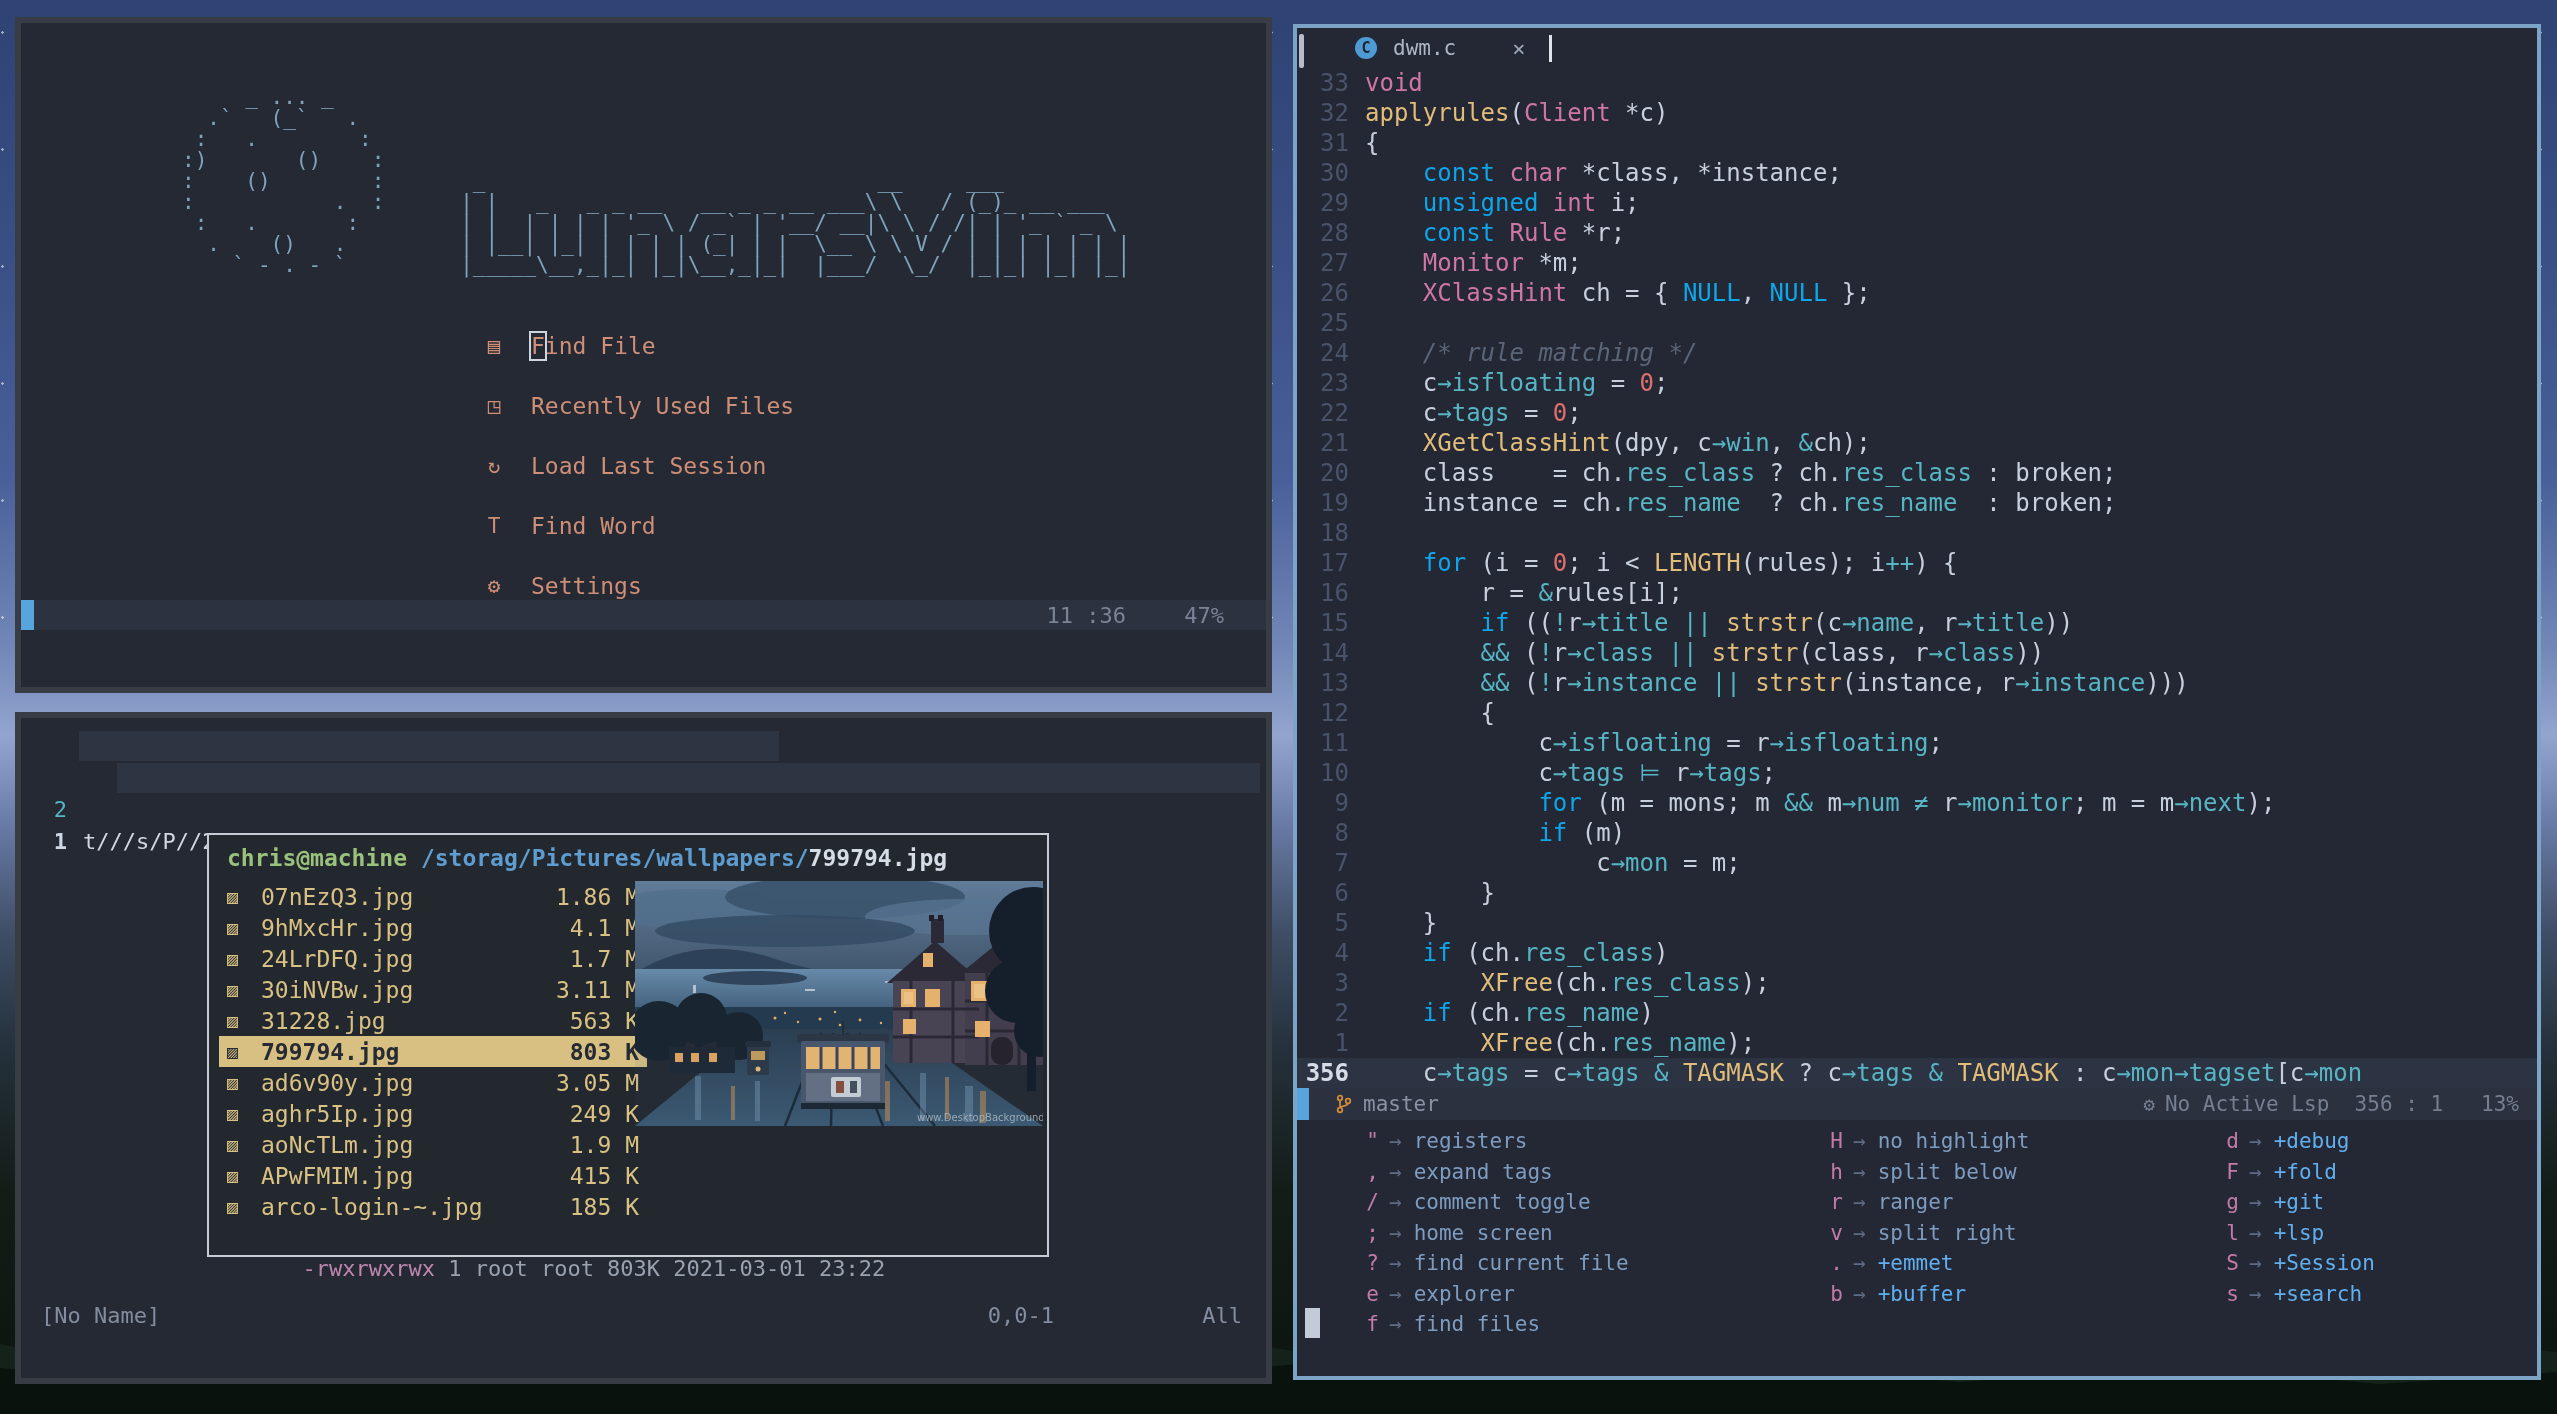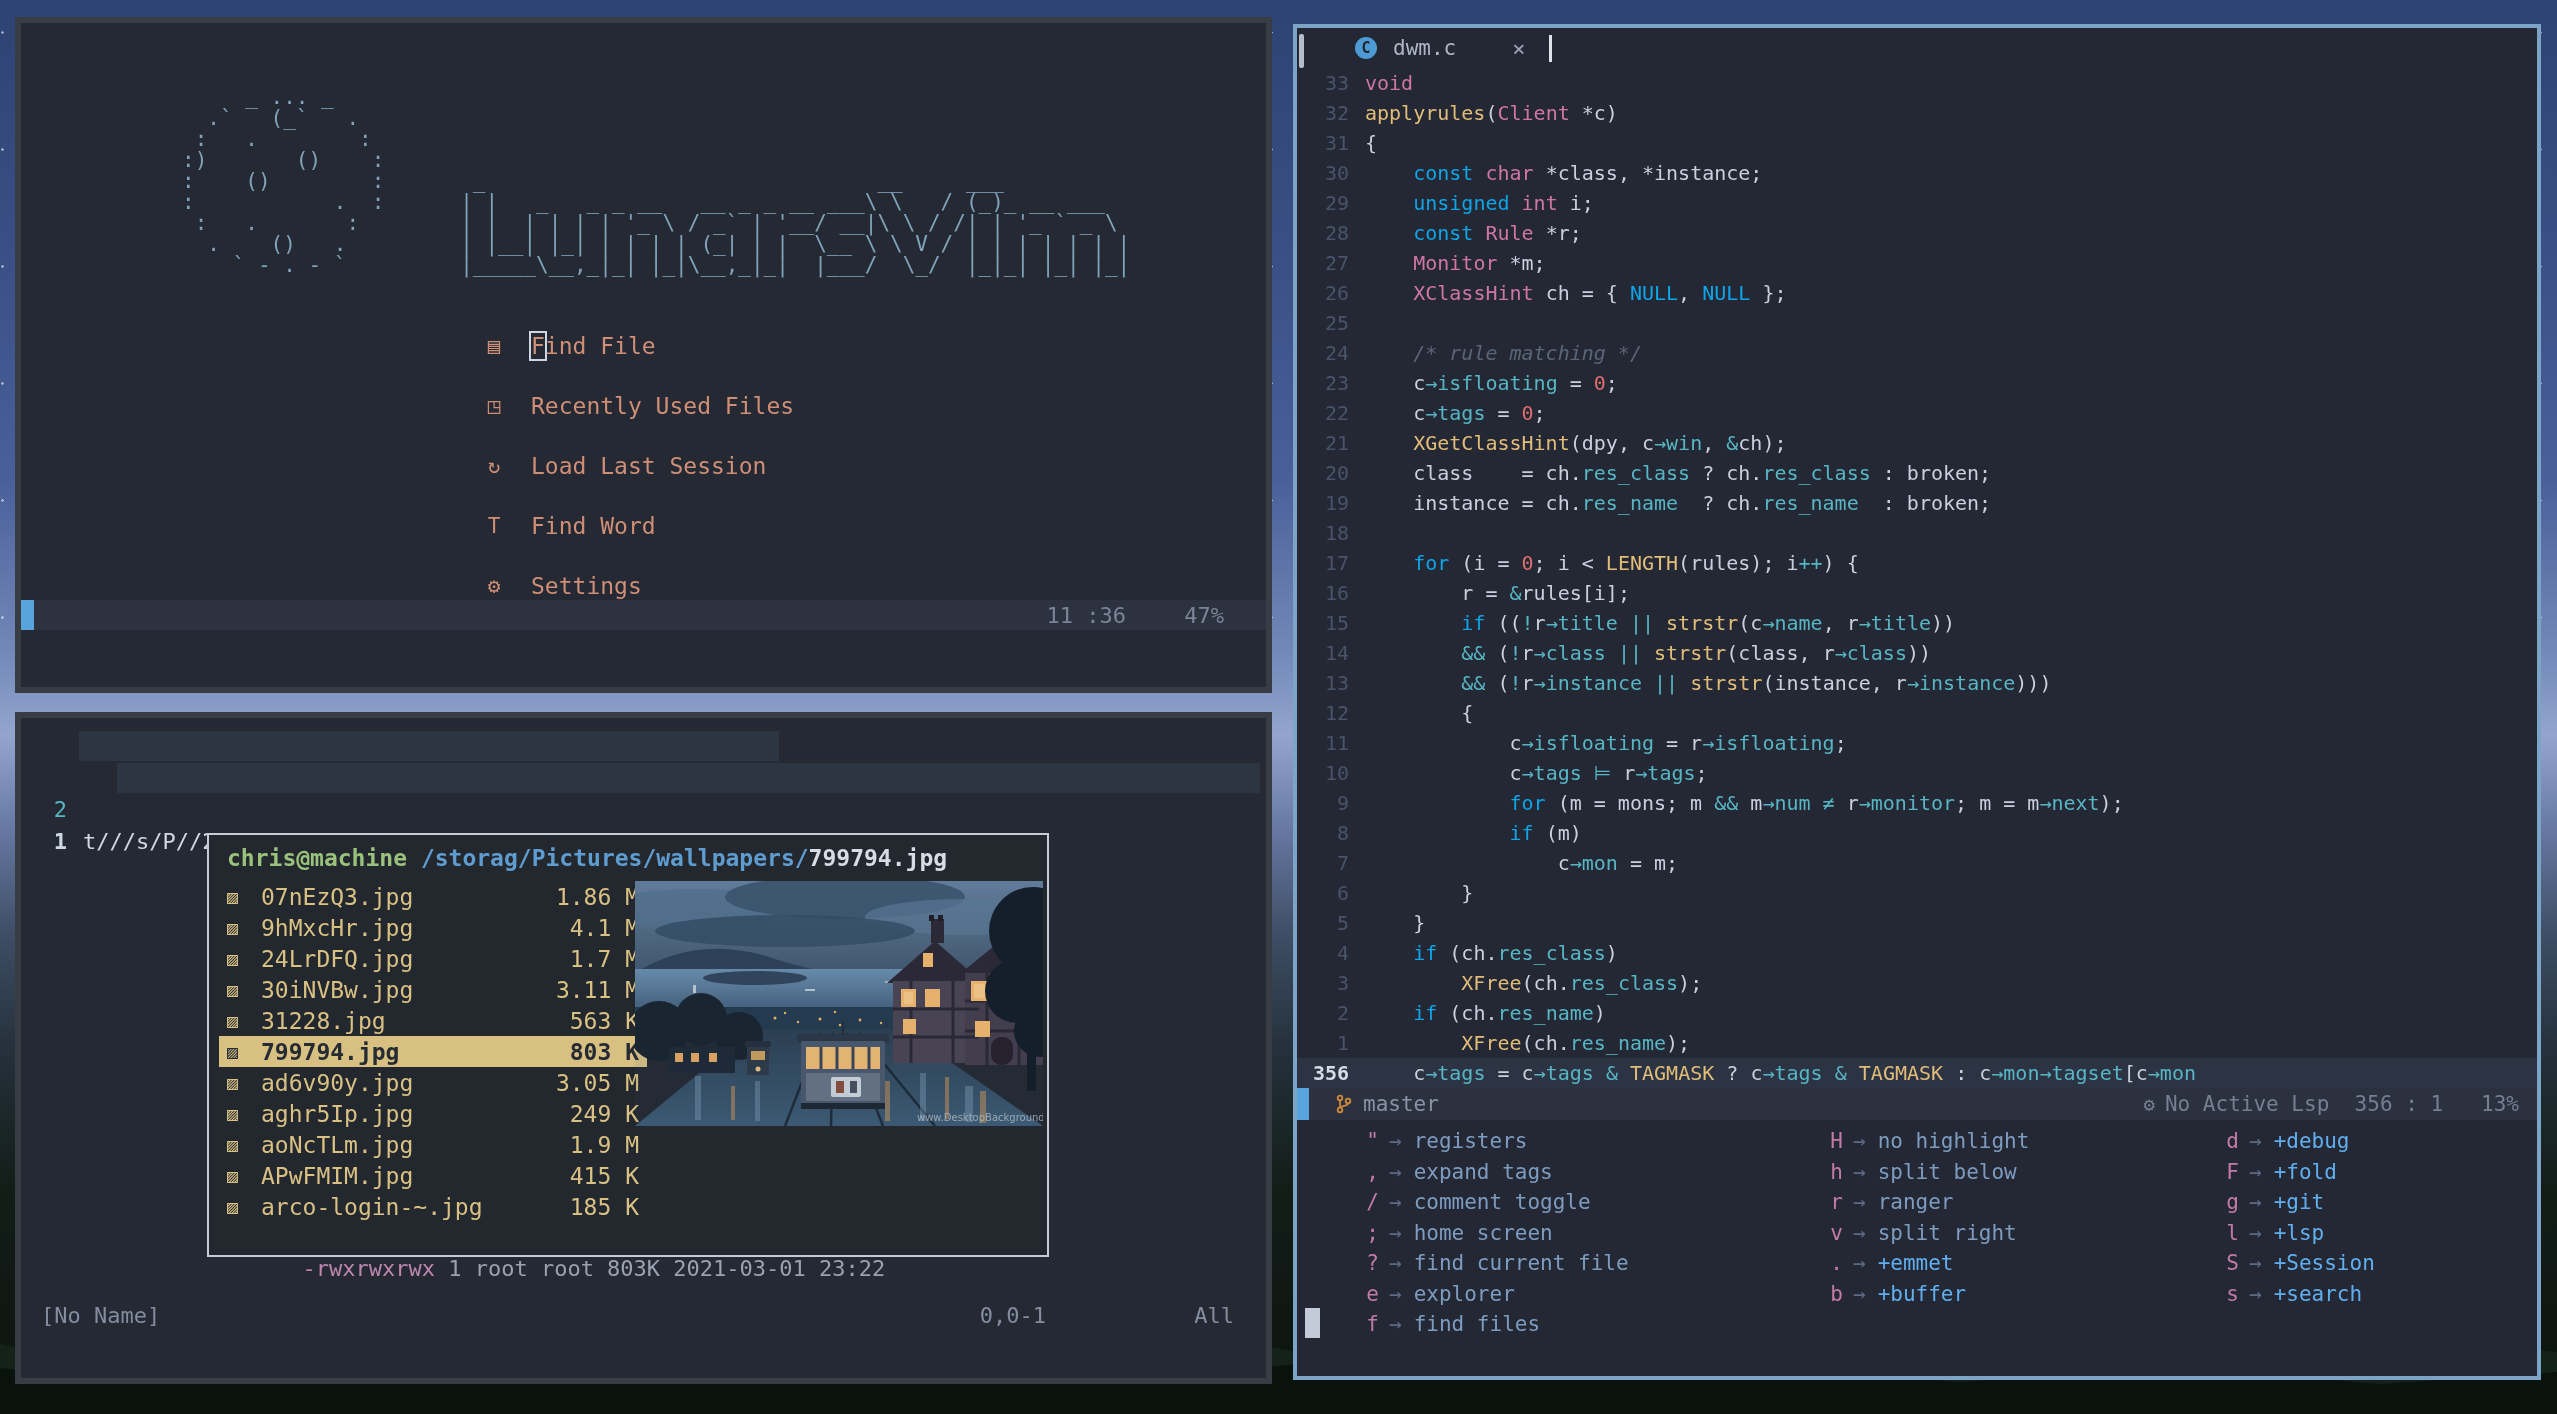--- a/index.html
+++ b/index.html
@@ -31,21 +31,21 @@
   .dash-status .pos{position:absolute;right:140px;margin-left:28px;}
   .dash-status .pct{position:absolute;right:42px;}
 
   
   #win-scratch{left:15px;top:712px;width:1257px;height:672px;}
   .s-row{position:relative;height:32px;line-height:32px;font-size:22px;white-space:pre;}
   .s-row .gut{position:absolute;left:0;width:46px;text-align:right;}
   .s-row .txt{position:absolute;left:62px;color:#d2d8e2;}
   .hlbar{position:absolute;top:1px;height:30px;background:#2d3442;}
   .g-cyan{color:#56b6c2;} .g-white{color:#ced6e4;font-weight:bold;}
-  .scratch-status{position:absolute;left:0;right:8px;top:582px;height:32px;color:#848da0;font-size:22px;line-height:32px;}
+  .scratch-status{position:absolute;left:0;right:0;top:582px;height:32px;color:#848da0;font-size:22px;line-height:32px;}
   .scratch-status .nm{position:absolute;left:20px;}
   .scratch-status .ruler{position:absolute;right:212px;}
   .scratch-status .all{position:absolute;right:24px;}
 
   
   #lf{position:absolute;left:207px;top:833px;width:842px;height:424px;background:#23282f;border:2px solid #c6cbd4;box-sizing:border-box;}
   .lf-head{position:absolute;left:18px;top:10px;font-size:23px;font-weight:bold;white-space:pre;}
   .lf-user{color:#9ac27c;} .lf-path{color:#5f9ccf;} .lf-file{color:#d7dde6;}
   .lf-list{position:absolute;left:10px;top:46px;width:428px;}
   .lf-row{height:31px;display:flex;align-items:center;color:#d9c184;font-size:23px;padding:0 8px;}
@@ -60,21 +60,21 @@
   
   #win-code{left:1293px;top:24px;width:1248px;height:1356px;background:#232834;}
   .scroll-thumb{position:absolute;left:2px;top:6px;width:5px;height:34px;background:#b6bdc9;border-radius:2px;}
   .tabline{position:relative;height:40px;display:flex;align-items:center;padding-left:48px;}
   .tab{display:flex;align-items:center;gap:16px;height:100%;padding:0 10px;}
   .tab .cico{width:22px;height:22px;border-radius:50%;background:#4d9ad5;color:#20252e;font-size:15px;font-weight:bold;display:flex;align-items:center;justify-content:center;}
   .tab .tlab{color:#aeb6c4;font-size:21px;}
   .tab .tclose{color:#9aa5b5;font-size:22px;margin-left:40px;cursor:pointer;}
   .tab-cursor{width:3px;height:27px;background:#dde3ea;margin-left:14px;}
   .code-area{position:relative;}
-  .c-row{display:flex;height:30px;line-height:30px;font-size:20px;white-space:pre;}
+  .c-row{display:flex;height:30px;line-height:30px;font-size:24px;white-space:pre;}
   .c-row .gut{width:52px;text-align:right;padding-right:16px;color:#49536a;flex:none;}
   .c-row.cursorline{background:#2c3444;}
   .c-row.cursorline .gut{color:#d7dce6;font-weight:bold;}
   .sv{color:#c9d0dd}.sk{color:#0ea5e9}.st{color:#cf76a4}.sf{color:#e2bd79}
   .sn{color:#df6e6e}.so{color:#57b5c4}.sc{color:#5b6578;font-style:italic}
   .code-status{position:relative;height:32px;background:#2b313f;display:flex;align-items:center;color:#8a93a6;font-size:21px;}
   .code-status .mode-block{width:12px;}
   .branch-wrap{display:flex;align-items:center;gap:10px;margin-left:26px;}
   .code-status .right{position:absolute;right:18px;display:flex;gap:0;align-items:center;white-space:pre;color:#767f92;}
   .gear{font-size:19px;margin-right:10px;color:#767f92;}

